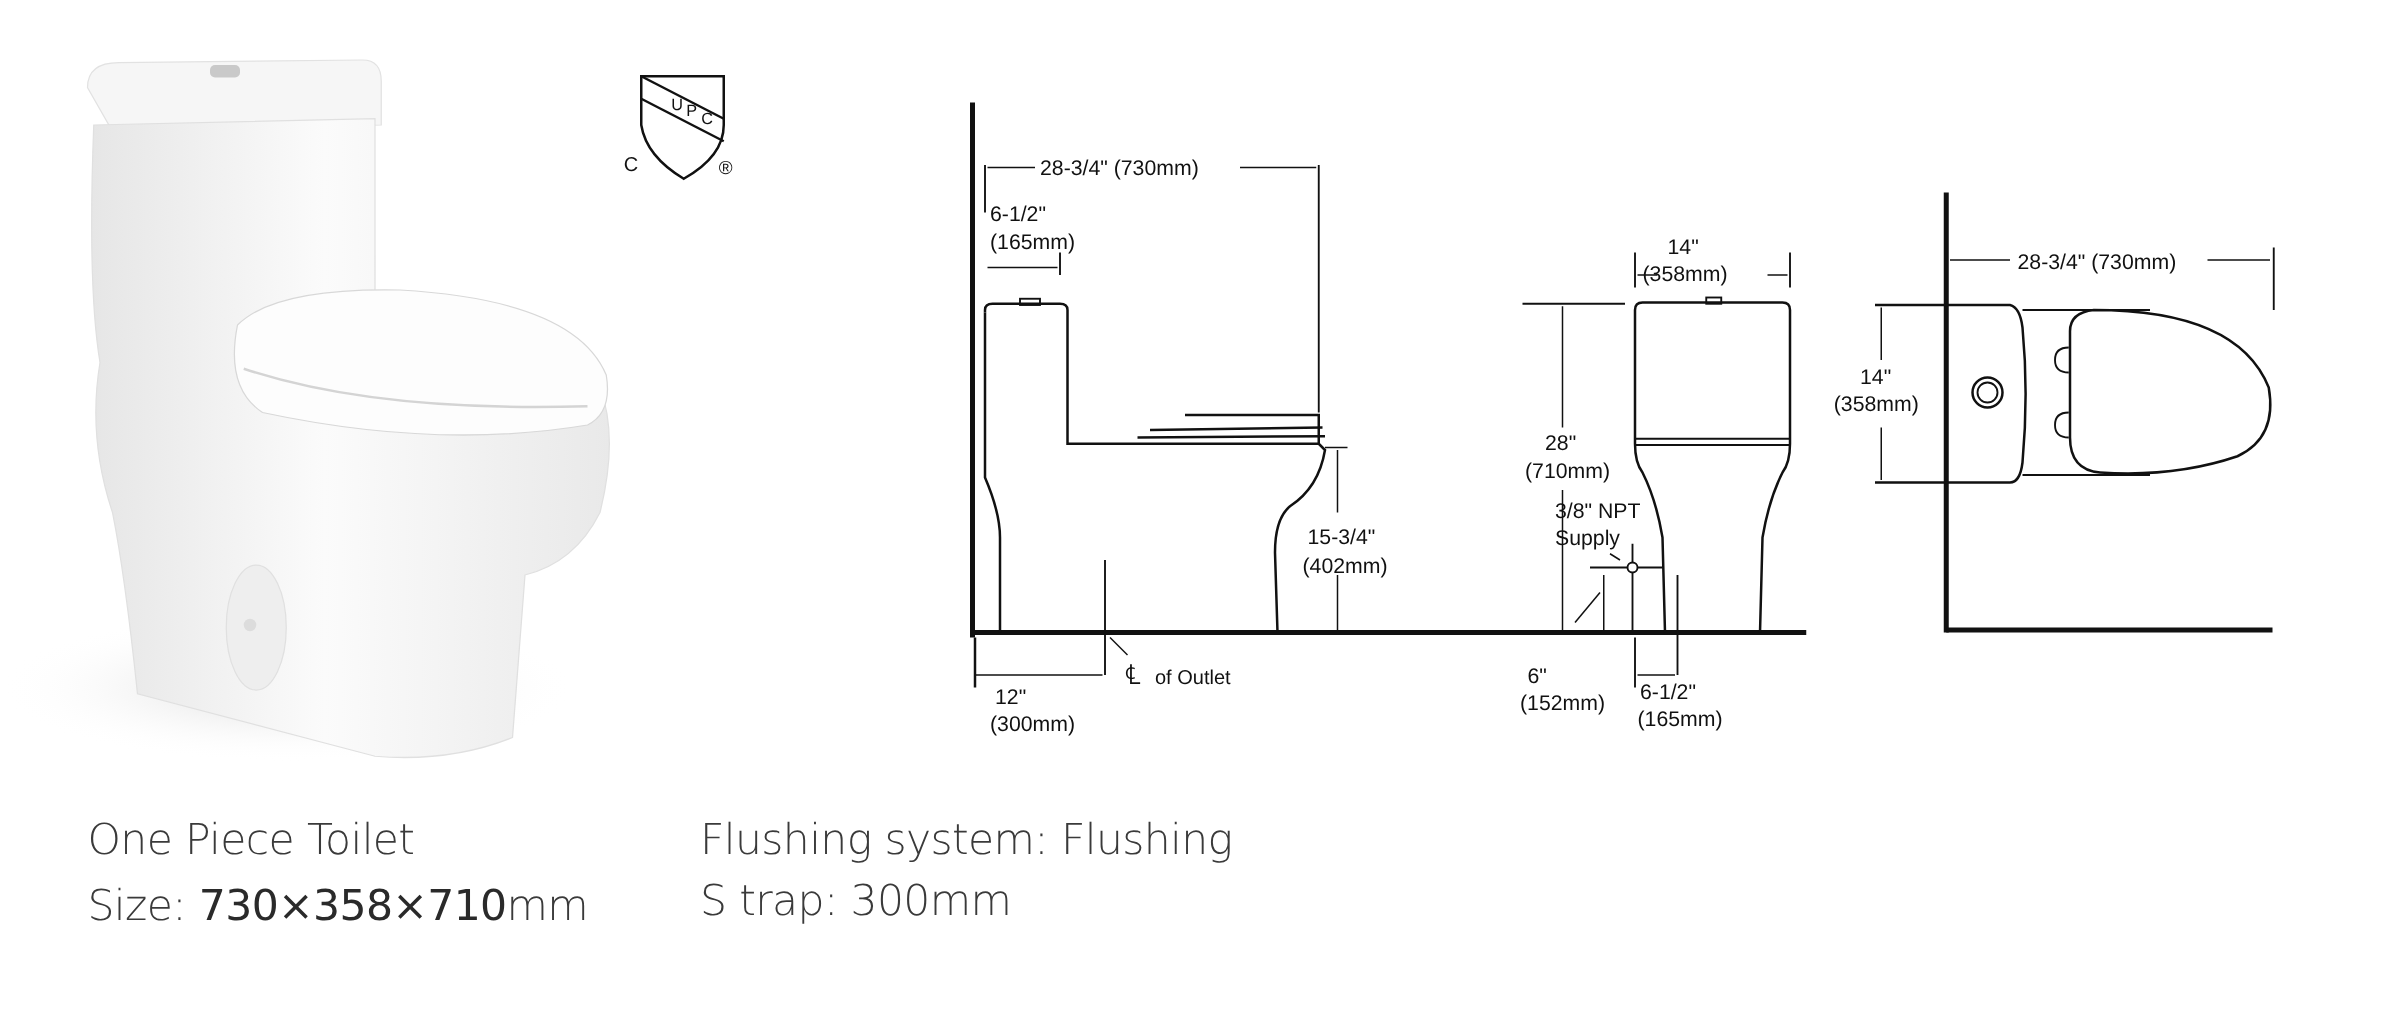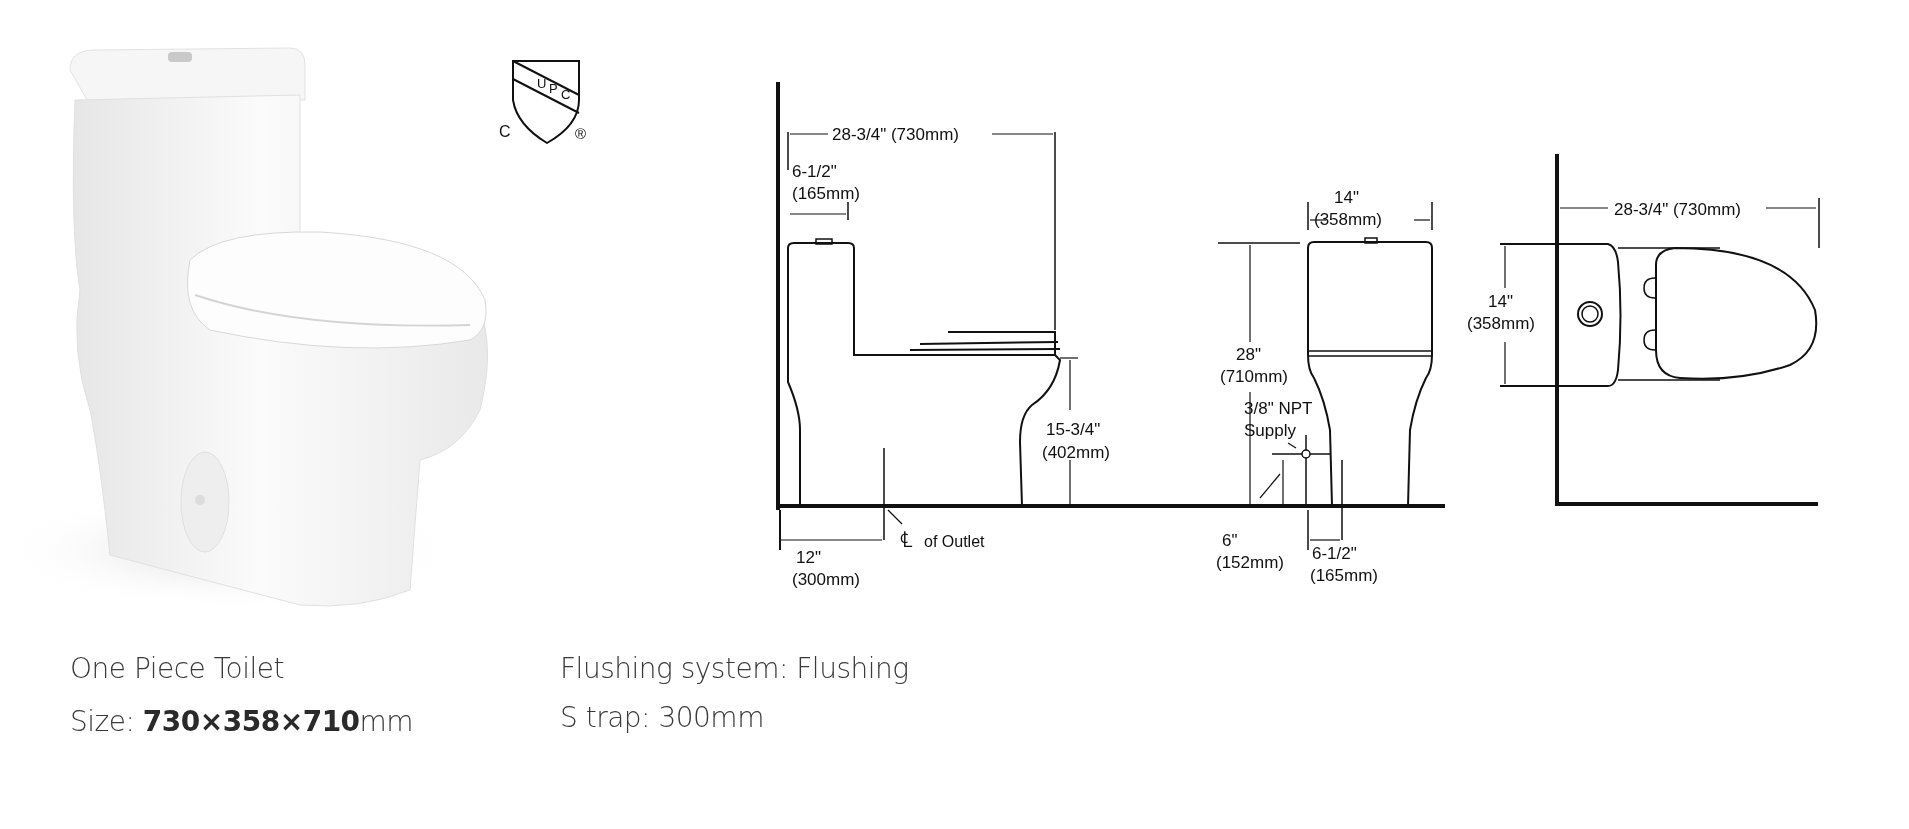--- a/index.html
+++ b/index.html
@@ -1,19 +1,19 @@
 <!DOCTYPE html>
 <html><head>
 <meta charset="utf-8">
 <style>
   html,body{margin:0;padding:0;background:#ffffff;}
   body{width:1909px;height:829px;position:relative;overflow:hidden;font-family:"Liberation Sans",sans-serif;color:#111;}
   .abs{position:absolute;}
-  .spec{font-family:"DejaVu Sans",sans-serif;font-size:28px;color:#3a3a3a;letter-spacing:-0.5px;font-weight:300;}
-  .spec b{font-weight:bold;color:#2a2a2a;}
+  .spec{font-family:"DejaVu Sans",sans-serif;font-size:34px;color:#3a3a3a;letter-spacing:-0.5px;font-weight:300;}
+  .spec b{font-weight:normal;color:#2a2a2a;}
   svg text{font-family:"Liberation Sans",sans-serif;fill:#111;}
 </style>
 </head>
 <body>
 
 <svg class="abs" style="left:0;top:30px" width="520" height="620" viewBox="0 0 520 620">
   <defs>
     <linearGradient id="body" x1="0" x2="1" y1="0" y2="0">
       <stop offset="0" stop-color="#e6e6e6"></stop>
         <stop offset="0.45" stop-color="#fbfbfb"></stop>

